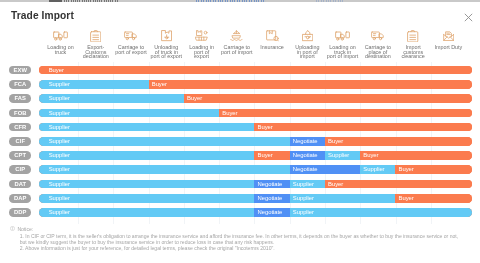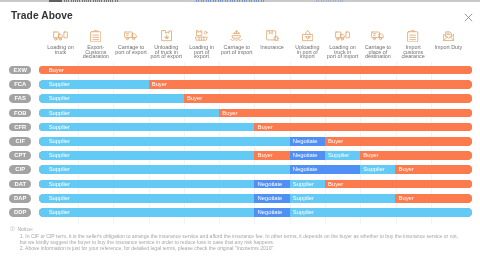--- a/index.html
+++ b/index.html
@@ -29,21 +29,21 @@
 </head>
 <body>
 
 <div id="app">
   <div class="page-strip">
     <div style="position:absolute;left:48.5px;top:0;height:2.2px;width:13px;background:#4d4d4d;opacity:.85"></div>
     <div class="gh" style="left:64px;width:54px;opacity:.72"></div>
     <div class="gb" style="left:196px;width:70px"></div>
     <div class="gb" style="left:316px;width:27px;opacity:.4"></div>
   </div>
-  <div class="modal-title">Trade Above</div>
+  <div class="modal-title">Trade Import</div>
   <div class="close-btn">
     <svg width="13" height="13" viewBox="0 0 13 13">
         <path d="M3.1 3.1 L9.9 9.9 M9.9 3.1 L3.1 9.9" stroke="#8d8d8d" stroke-width="0.9" fill="none" stroke-linecap="round"></path>
       </svg>
   </div>
   <div class="cols" id="cols">
       <div class="col" style="left: 42.83px;">
         <div class="ic">
           <svg viewBox="0 0 24 20" width="15" height="12.5">
             <g fill="none" stroke="#dea269" stroke-width="1.3" stroke-linecap="round" stroke-linejoin="round">

